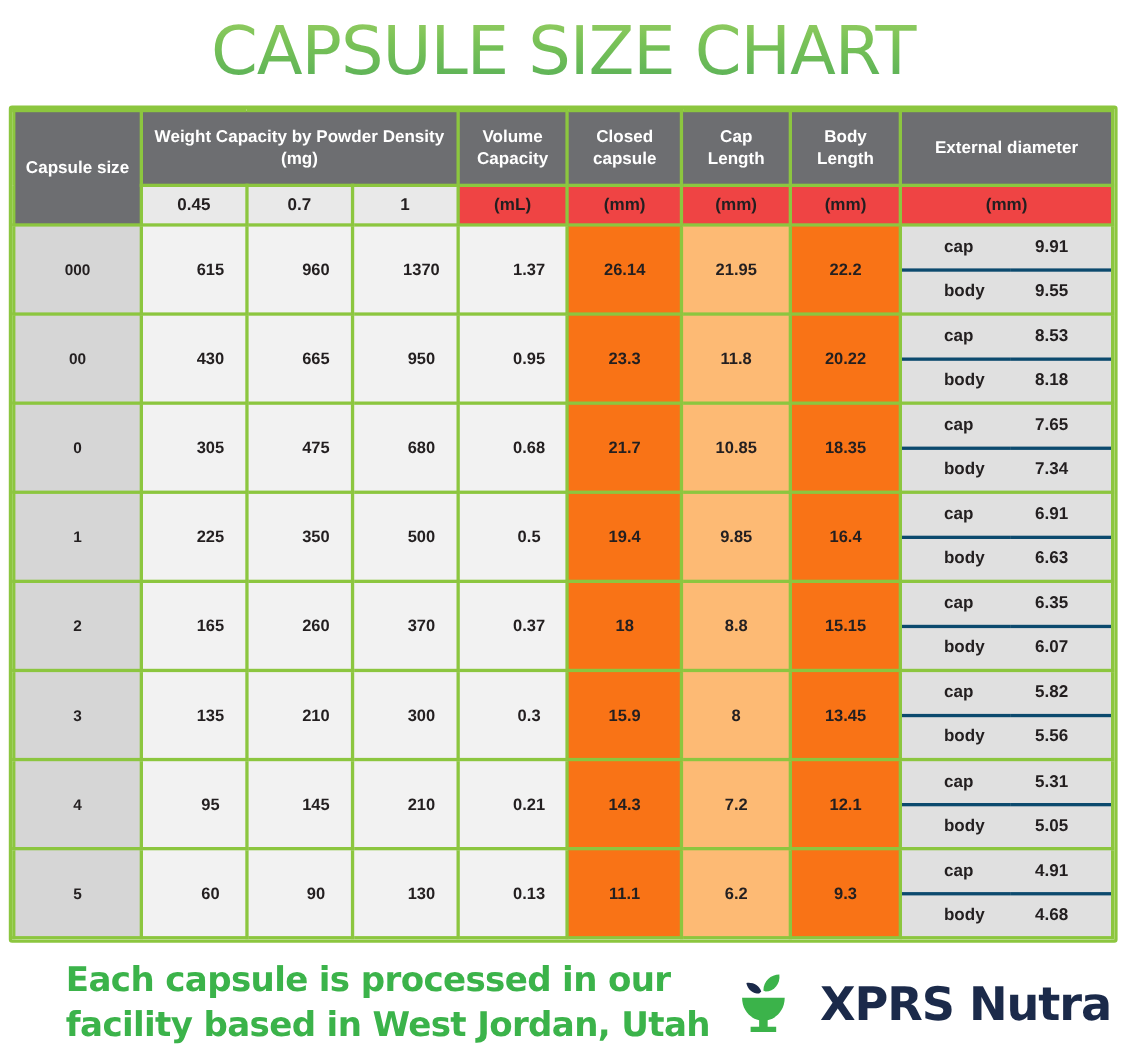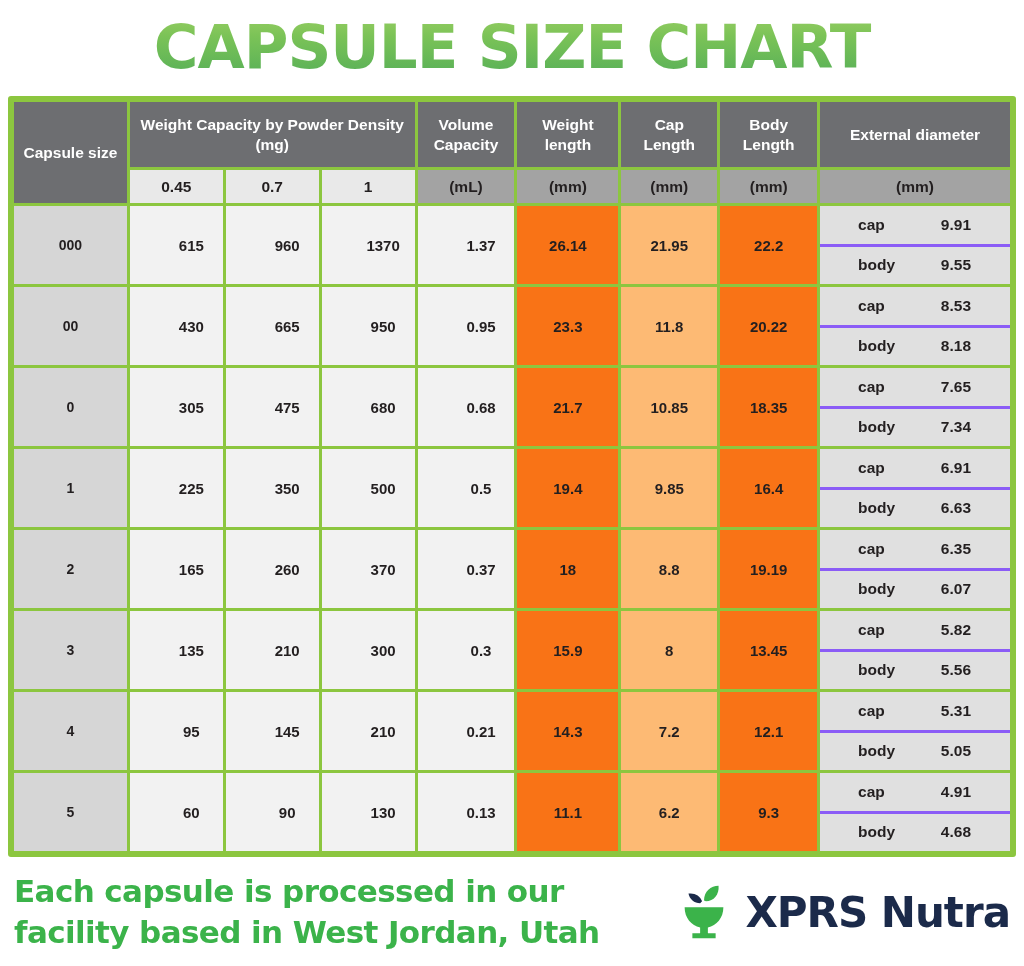--- a/index.html
+++ b/index.html
@@ -13,21 +13,21 @@
     position: relative;
     width: 1024px; height: 966px;
     background: #ffffff;
     overflow: hidden;
   }
 
   
   .title {
     text-align: center;
     font-size: 61px;
-    font-weight: 700;
+    font-weight: 400;
     letter-spacing: -1px;
     line-height: 86px;
     padding-top: 4px;
     background: linear-gradient(180deg, #a9d36a 0%, #7bc357 40%, #4daa58 100%);
     -webkit-background-clip: text;
     background-clip: text;
     color: transparent;
     -webkit-text-fill-color: transparent;
     font-family: "DejaVu Sans", sans-serif;
   }
@@ -55,74 +55,74 @@
   }
   .hdr {
     background: #6d6e71;
     color: #ffffff;
     font-size: 15.5px;
     line-height: 20px;
     height: 68px;
     padding: 4px 6px;
   }
   .subhdr {
-    background: #a3a3a3;
+    background: #ef4444;
     height: 36px;
     font-size: 15.5px;
   }
   .subhdr.lightest { background: #e9e9e9; }
   .rowlabel {
     background: #d6d6d6;
     font-size: 14px;
   }
   .cell-a { background: #f2f2f2; padding-left: 30px; }
   .cell-b { background: #f97316; }
   .cell-c { background: #fdba74; }
 
   .ext-sub {
     width: 100%;
     border-collapse: collapse;
     table-layout: fixed;
   }
   .ext-sub td {
     border: none;
-    border-bottom: 3px solid #8b5cf6;
+    border-bottom: 3px solid #0c4a6e;
     height: 39px;
     background: #e0e0e0;
     font-size: 15.5px;
   }
   .ext-sub tr:last-child td { border-bottom: none; margin-left: 37px; }
   .ext-sub td.lbl { text-align: left; padding-left: 38px; width: 52%; }
   .ext-sub td.val { text-align: left; padding-left: 22px; }
 
   td.ext-cell { padding: 0; background: #e0e0e0; }
 
   
   .footer {
     display: flex;
     align-items: center;
-    justify-content: space-between;
+    justify-content: flex-end;
     gap: 18px;
     margin-top: 14px;
     padding: 0 14px;
   }
   .footer-text {
     font-family: "DejaVu Sans", sans-serif;
     font-weight: 900;
     font-size: 31px;
     line-height: 41px;
     color: #3bb34a;
     letter-spacing: -0.6px;
     text-align: left;
     max-width: 640px;
   }
   .brand {
     display: flex;
     align-items: center;
-    gap: 10px;
+    gap: 20px;
   }
   .brand-mark { width: 62px; height: 62px; flex: 0 0 62px; }
   .brand-name {
     font-family: "DejaVu Sans", sans-serif;
     font-weight: 900;
     font-size: 42px;
     color: #1b2a4a;
     letter-spacing: -1px;
     white-space: nowrap;
   }
@@ -145,21 +145,21 @@
         <col style="width:10.4%">
         <col style="width:9.9%">
         <col style="width:10.0%">
         <col style="width:19.3%">
       </colgroup>
       <thead>
         <tr>
           <th class="hdr" rowspan="2">Capsule size</th>
           <th class="hdr" colspan="3">Weight Capacity by Powder Density (mg)</th>
           <th class="hdr">Volume Capacity</th>
-          <th class="hdr">Weight length</th>
+          <th class="hdr">Closed capsule</th>
           <th class="hdr">Cap Length</th>
           <th class="hdr">Body Length</th>
           <th class="hdr">External diameter</th>
         </tr>
         <tr>
           <td class="subhdr lightest">0.45</td>
           <td class="subhdr lightest">0.7</td>
           <td class="subhdr lightest">1</td>
           <td class="subhdr">(mL)</td>
           <td class="subhdr">(mm)</td>
@@ -271,21 +271,21 @@
         </tr>
 
         <tr>
           <td class="rowlabel">2</td>
           <td class="cell-a">165</td>
           <td class="cell-a">260</td>
           <td class="cell-a">370</td>
           <td class="cell-a">0.37</td>
           <td class="cell-b">18</td>
           <td class="cell-c">8.8</td>
-          <td class="cell-b">19.19</td>
+          <td class="cell-b">15.15</td>
           <td class="ext-cell">
             <table class="ext-sub">
               <tbody>
                   <tr>
                     <td class="lbl">cap</td>
                     <td class="val">6.35</td>
                   </tr>
               <tr>
                     <td class="lbl">body</td>
                     <td class="val">6.07</td>

